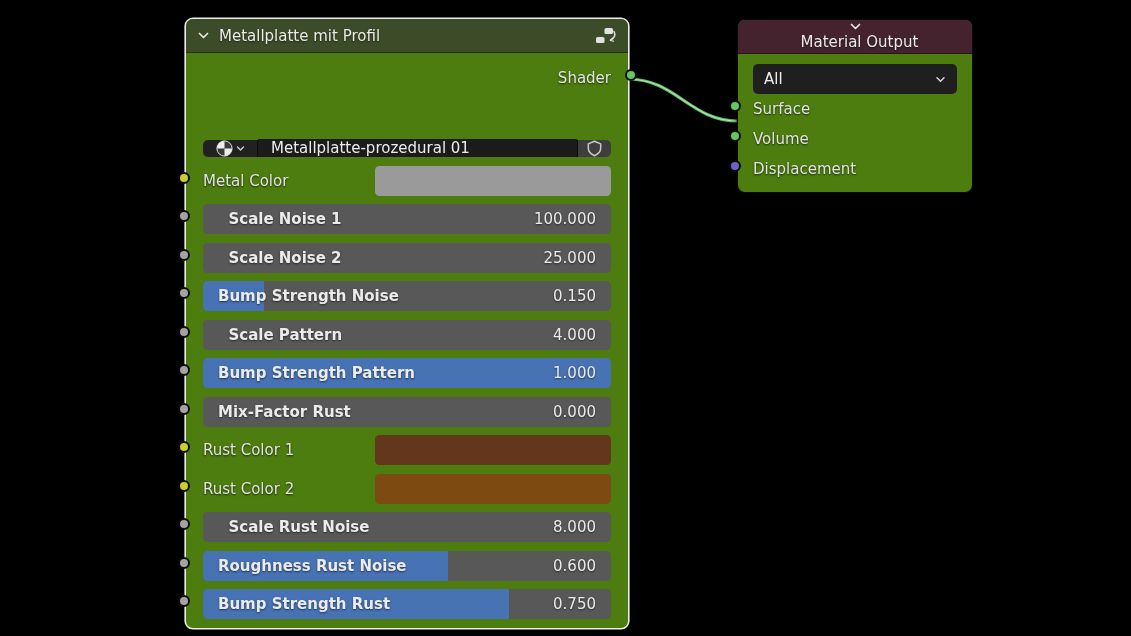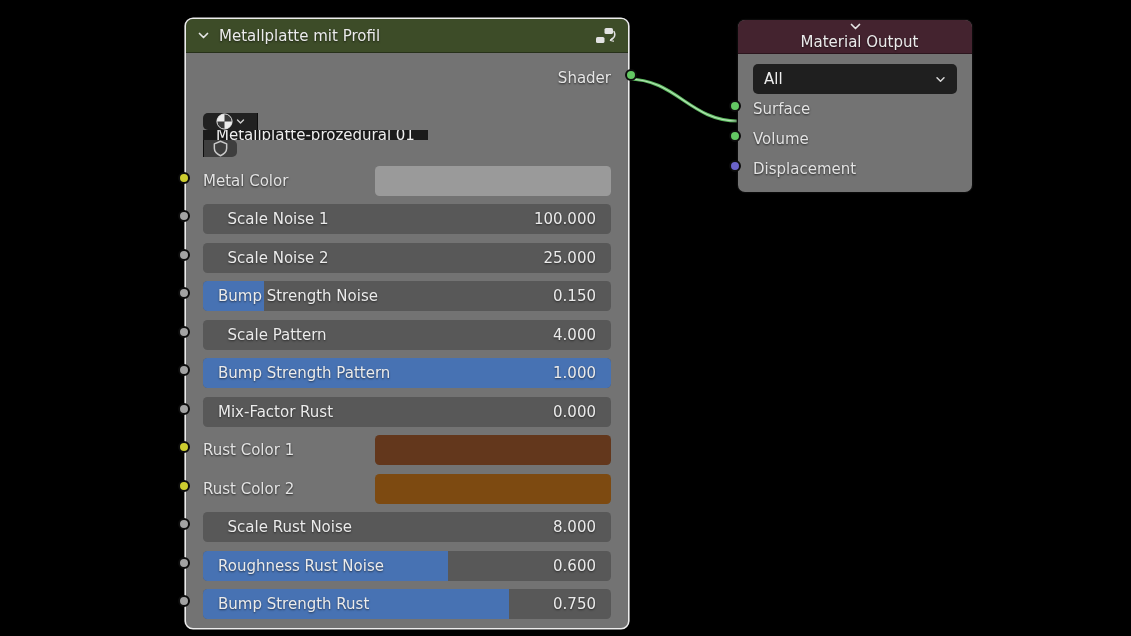--- a/index.html
+++ b/index.html
@@ -10,21 +10,21 @@
     font-family:"DejaVu Sans","Liberation Sans",sans-serif;
     position:relative;
     overflow:hidden;
     font-size:15px;
   }
 
   
   #link-layer { position:absolute; left:0; top:0; width:1131px; height:636px; pointer-events:none; }
 
   
-  .node { position:absolute; background:#737373; border-radius:7px; }
+  .node { position:absolute; background:#4d7c0f; border-radius:7px; }
   .node-header {
     height:34px;
     border-radius:7px 7px 0 0;
     display:flex; align-items:center;
     padding:0 11px;
     color:#ebebeb;
     border-bottom:1px solid rgba(0,0,0,.35);
     text-shadow:0 1px 2px rgba(0,0,0,.6);
   }
   .node-header .title { margin-left:9px; white-space:nowrap; }
@@ -38,21 +38,21 @@
   }
   #group-node .node-header { margin:0 -17px; }
 
   .out-row {
     height:30px; margin-top:10px;
     display:flex; align-items:center; justify-content:flex-end;
     position:relative; color:#e6e6e6;
     text-shadow:0 1px 2px rgba(0,0,0,.7);
   }
 
-  .mat-row { height:44px; margin-top:20px; display:flex; align-items:flex-start;flex-direction:column; }
+  .mat-row { height:44px; margin-top:20px; display:flex; align-items:flex-end; }
   .mat-browse {
     width:55px; background:#212121;
     border-radius:5px 0 0 5px;
     border-right:1px solid #0d0d0d;
     display:flex; align-items:center; justify-content:center; gap:3px;
     cursor:pointer;
   }
   .mat-name {
     flex:1; background:#1b1b1b;
     display:flex; align-items:center;
@@ -83,21 +83,21 @@
     background:#585858;
     border-radius:4.5px;
     position:relative; overflow:hidden;
     display:flex; align-items:center; justify-content:space-between;
     padding:0 15px;
     color:#ebebeb;
     text-shadow:0 1px 2px rgba(0,0,0,.55);
     cursor:ew-resize;
   }
   .slider .fill { position:absolute; left:0; top:0; bottom:0; width:0; }
-  .slider .lbl { position:relative; z-index:1; white-space:pre; }
+  .slider .lbl { position:relative; z-index:1; white-space:pre;font-weight:bold; }
   .slider .val { position:relative; z-index:1; }
 
   .color-row .clabel {
     width:172px; color:#e3e3e3; white-space:nowrap;
     text-shadow:0 1px 2px rgba(0,0,0,.7);
   }
   .swatch { flex:1; height:30px; border-radius:4.5px; cursor:pointer; }
 
   
   #output-node {

